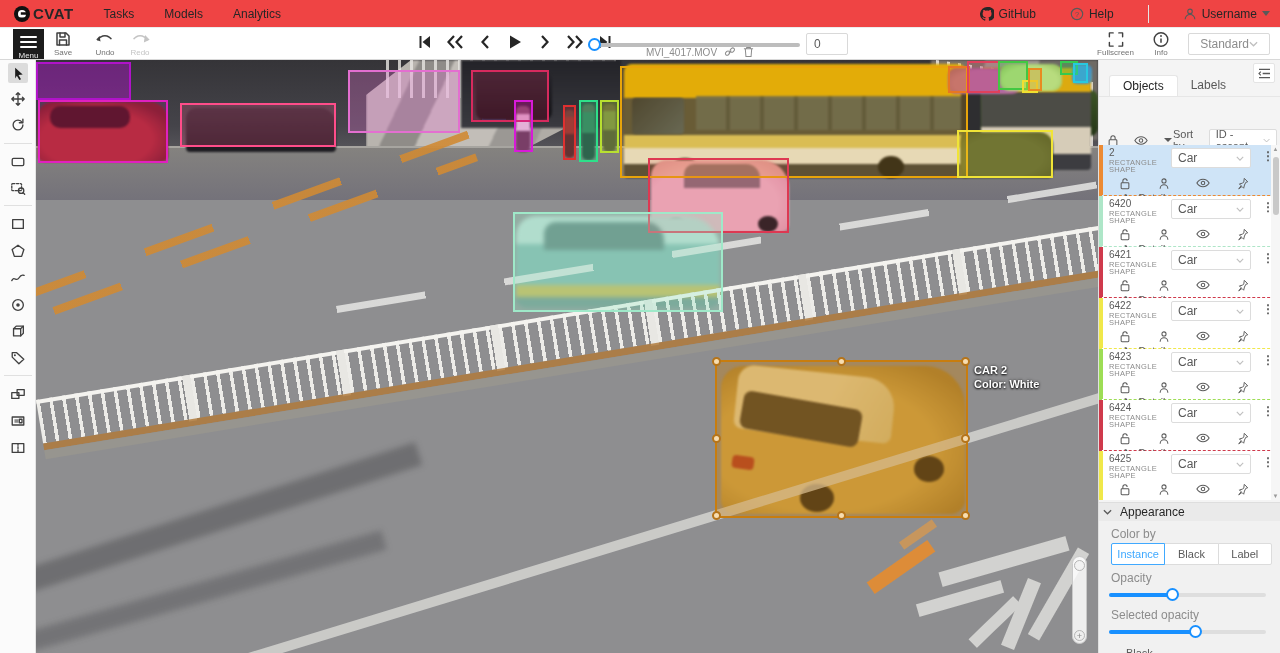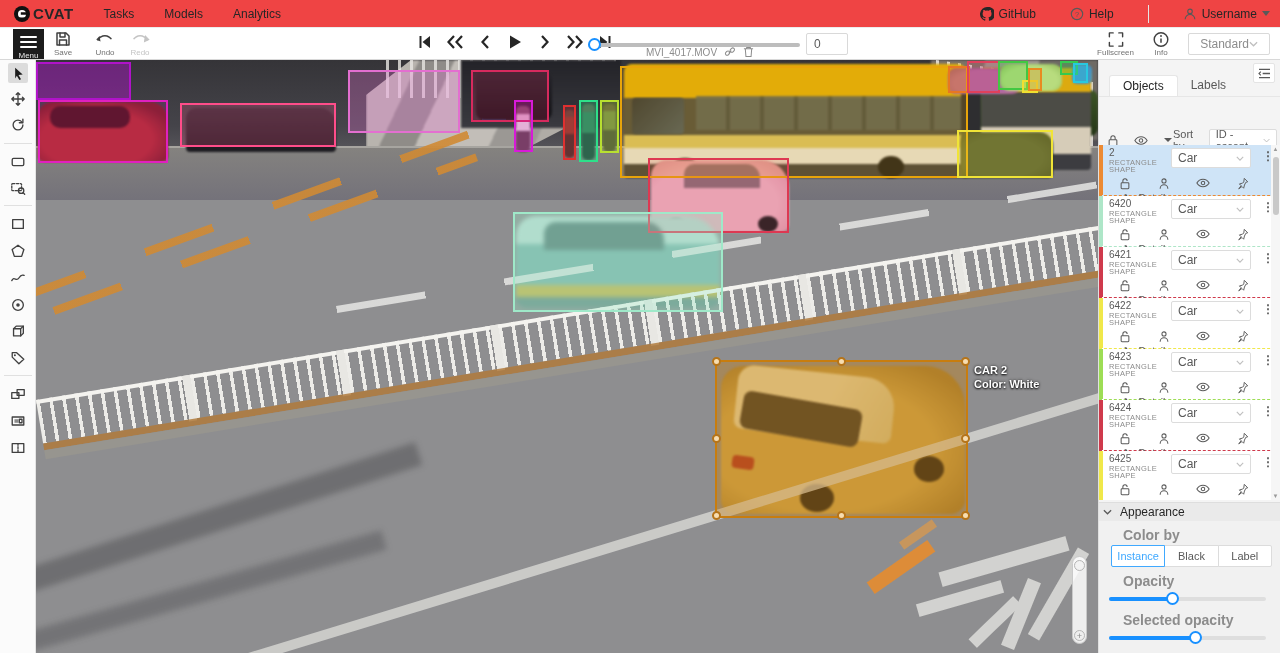--- a/index.html
+++ b/index.html
@@ -103,21 +103,21 @@
   .obj-row3 { display:flex; align-items:center; gap:8px; margin-top:2px; padding-left:14px; color:#595959; font-size:10.5px; cursor:pointer; }
   .obj-chev { font-size:9px; color:#595959; }
 
   #list-scroll { position:absolute; right:0px; top:85px; width:9px; height:355px; background:#f6f6f6; }
   #list-scroll .thumb { position:absolute; top:12px; left:1.5px; width:6px; height:58px; background:#c9c9c9; border-radius:3px; }
   #list-scroll .arr { position:absolute; left:0; width:9px; font-size:6px; color:#9a9a9a; text-align:center; }
 
   #appearance { position:absolute; left:0; right:0; top:442px; bottom:0; background:#f1f1f1; border-top:1px solid #dedede; }
   #app-header { height:18px; background:#eaeaea; display:flex; align-items:center; gap:8px; padding-left:4px;
     font-size:12px; color:#262626; cursor:pointer; }
-  .app-label { font-size:14px; color:#8c8c8c; margin:6px 0 2px 24px;font-weight:bold; }
+  .app-label { font-size:12px; color:#8c8c8c; margin:6px 0 2px 12px; }
   #colorby-group { display:flex; margin:2px 8px 0 8px; }
   .cb-btn { flex:1; height:22px; background:#fff; border:1px solid #dcdcdc; font-size:11px; color:#595959;
     display:flex; align-items:center; justify-content:center; cursor:pointer; margin-left:-1px; }
   .cb-btn:first-child { margin-left:4px; border-radius:2px 0 0 2px; }
   .cb-btn:last-child { border-radius:0 2px 2px 0; }
   .cb-btn.selected { border-color:#40a9ff; color:#40a9ff; z-index:2; }
   .app-slider { position:relative; height:14px; margin:3px 14px 0 10px; }
   .app-slider .rail { position:absolute; top:5px; left:0; right:0; height:4px; background:#dedede; border-radius:2px; }
   .app-slider .fill { position:absolute; top:5px; left:0; height:4px; background:#1890ff; border-radius:2px; }
   .app-slider .handle { position:absolute; top:0px; width:13px; height:13px; border-radius:50%;

